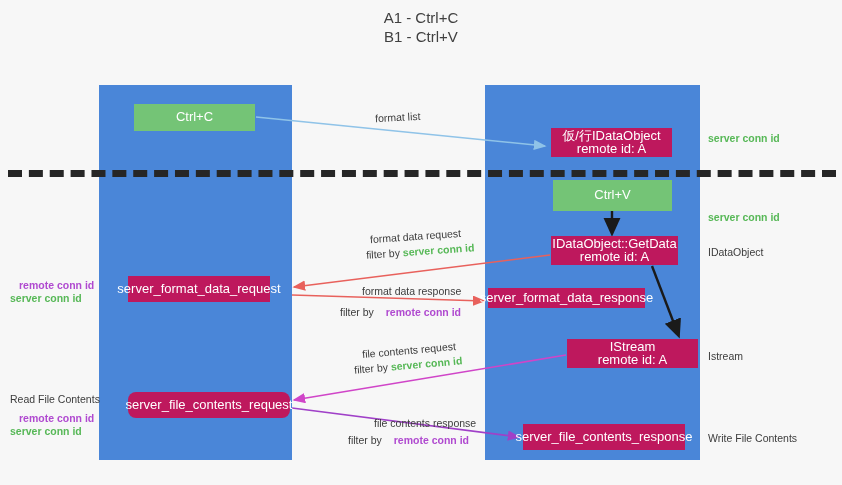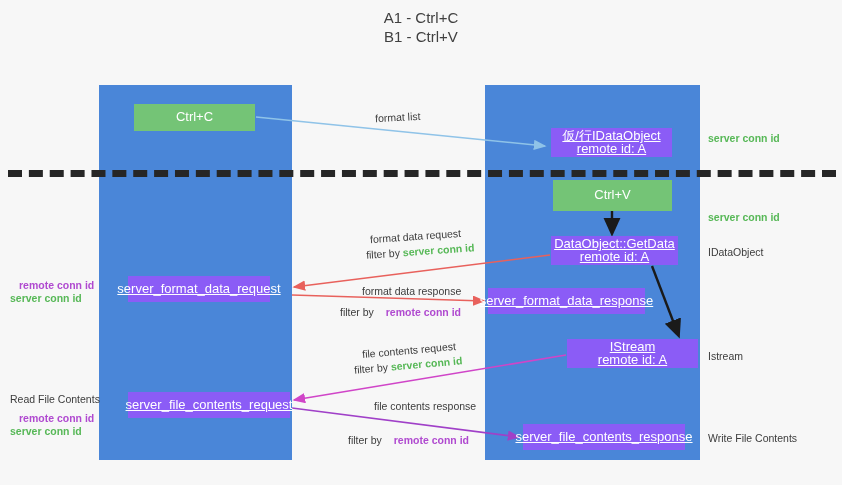--- a/index.html
+++ b/index.html
@@ -31,31 +31,31 @@
   .dashline{
     position:absolute;left:8px;top:170px;width:828px;height:0;
     border-top:7px dashed #262626;
   }
 
   .box{
     position:absolute;box-sizing:border-box;
     display:flex;flex-direction:column;align-items:center;justify-content:center;
     font-size:13px;line-height:12.5px;color:#ffffff;text-align:center;
   }
-  .box.orange{background:#8b5cf6;text-decoration:underline;}
+  .box.orange{background:#be185d;}
   .box.green{background:#74c476;}
 
   .b-ctrlc{left:134px;top:104px;width:121px;height:27px;}
   .b-idataobject{left:551px;top:128px;width:121px;height:29px;}
   .b-ctrlv{left:553px;top:180px;width:119px;height:31px;}
   .b-getdata{left:551px;top:236px;width:127px;height:29px;}
   .b-sfdreq{left:128px;top:276px;width:142px;height:26px;}
-  .b-sfdres{left:488px;top:288px;width:157px;height:26px;}
+  .b-sfdres{left:488px;top:288px;width:157px;height:20px;}
   .b-istream{left:567px;top:339px;width:131px;height:29px;}
-  .b-sfcreq{left:128px;top:392px;width:162px;height:26px;}
+  .b-sfcreq{left:128px;top:392px;width:162px;height:26px;border-radius:8px;}
   .b-sfcres{left:523px;top:424px;width:162px;height:26px;}
 
   .lbl{position:absolute;font-size:10.5px;line-height:13px;}
   .lbl-dark{color:#3c3c3c;}
   .lbl-green{color:#57b857;font-weight:bold;}
   .lbl-purple{color:#b04ad0;font-weight:bold;padding-left:9px;}
 
   .l-servconn1{left:708px;top:132px;}
   .l-servconn2{left:708px;top:211px;}
   .l-dataobject{left:708px;top:246px;}
@@ -67,21 +67,21 @@
   .l-left-b{left:10px;top:412px;}
 
   .flow{position:absolute;font-size:10.5px;line-height:13px;white-space:nowrap;}
   .f-formatlist{left:375px;top:111px;transform:rotate(-3deg);}
   .f-fdreq{left:370px;top:230px;transform:rotate(-4deg);}
   .f-fdreq2{left:366px;top:245px;transform:rotate(-4deg);}
   .f-fdres{left:362px;top:285px;}
   .f-fdres2{left:340px;top:306px;}
   .f-fcreq{left:362px;top:344px;transform:rotate(-5deg);}
   .f-fcreq2{left:354px;top:359px;transform:rotate(-5deg);}
-  .f-fcres{left:374px;top:400px;}
+  .f-fcres{left:374px;top:417px;}
   .f-fcres2{left:348px;top:434px;}
 
   svg.arrows{position:absolute;left:0;top:0;width:842px;height:485px;pointer-events:none;}
 </style>
 </head>
 <body>
 
 <div id="stage">
 
   <div class="title">
@@ -142,21 +142,21 @@
   <div class="box orange b-idataobject">
     <span>仮/行IDataObject</span>
     <span>remote id: A</span>
   </div>
 
   <div class="box green b-ctrlv">
     <span>Ctrl+V</span>
   </div>
 
   <div class="box orange b-getdata">
-    <span>DataObject::GetData</span>
+    <span>IDataObject::GetData</span>
     <span>remote id: A</span>
   </div>
 
   <div class="box orange b-sfdreq">
     <span>server_format_data_request</span>
   </div>
 
   <div class="box orange b-sfdres">
     <span>server_format_data_response</span>
   </div>

